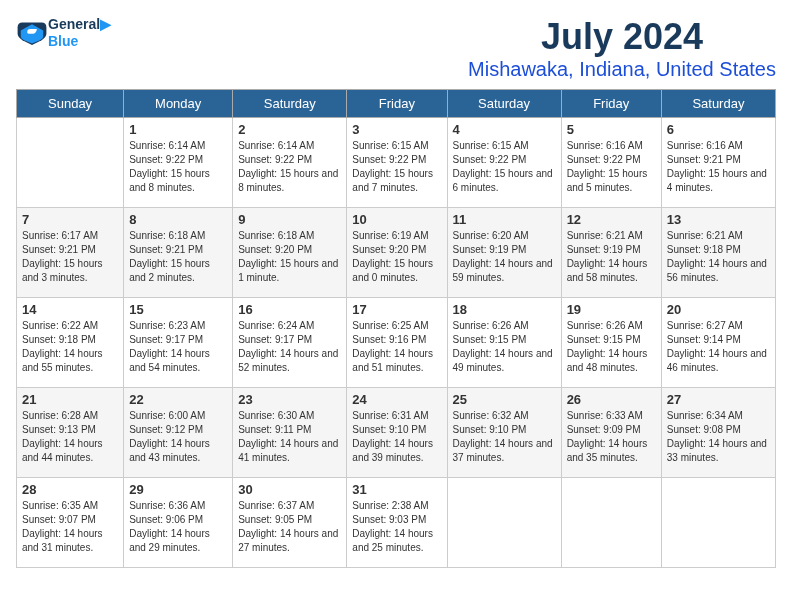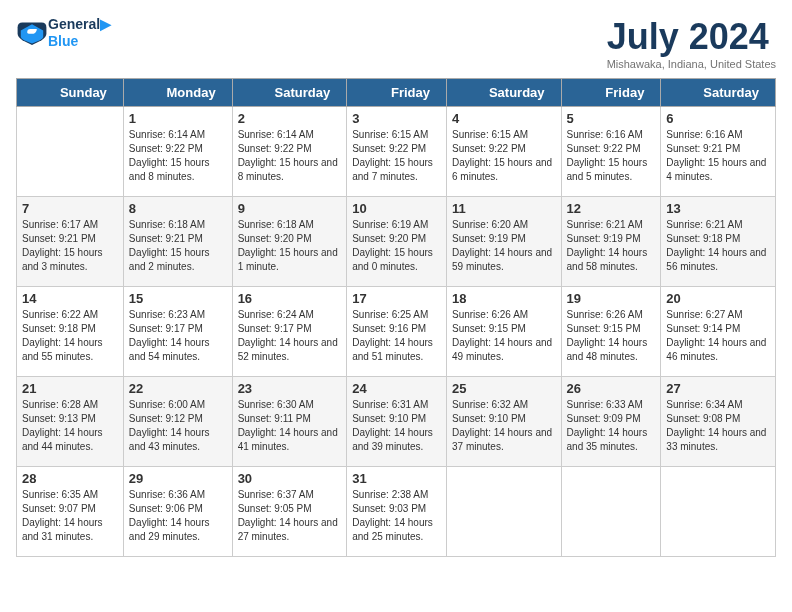--- a/index.html
+++ b/index.html
@@ -27,42 +27,42 @@
       line-height: 1.2;
     }
     .logo-blue {
       color: #2196F3;
     }
     .logo-icon {
       width: 32px;
       height: 28px;
     }
     .title-area {
-      text-align: left;
+      text-align: center;
     }
     .main-title {
       font-size: 36px;
       font-weight: bold;
       color: #1a3a5c;
     }
     .subtitle {
-      font-size: 11px;
-      color: #737373;
+      font-size: 20px;
+      color: #1d4ed8;
     }
     table {
       width: 100%;
       border-collapse: collapse;
     }
     thead tr th {
       background-color: #2a6496;
       color: #fff;
       font-size: 13px;
-      font-weight: bold;
+      font-weight: normal;
       padding: 6px 16px;
-      text-align: right;
+      text-align: center;
       border: 1px solid #aaa;
     }
     tbody tr td {
       vertical-align: top;
       border: 1px solid #ccc;
       padding: 4px 5px;
       font-size: 11px;
       color: #333;
       min-height: 80px;
       height: 90px;

